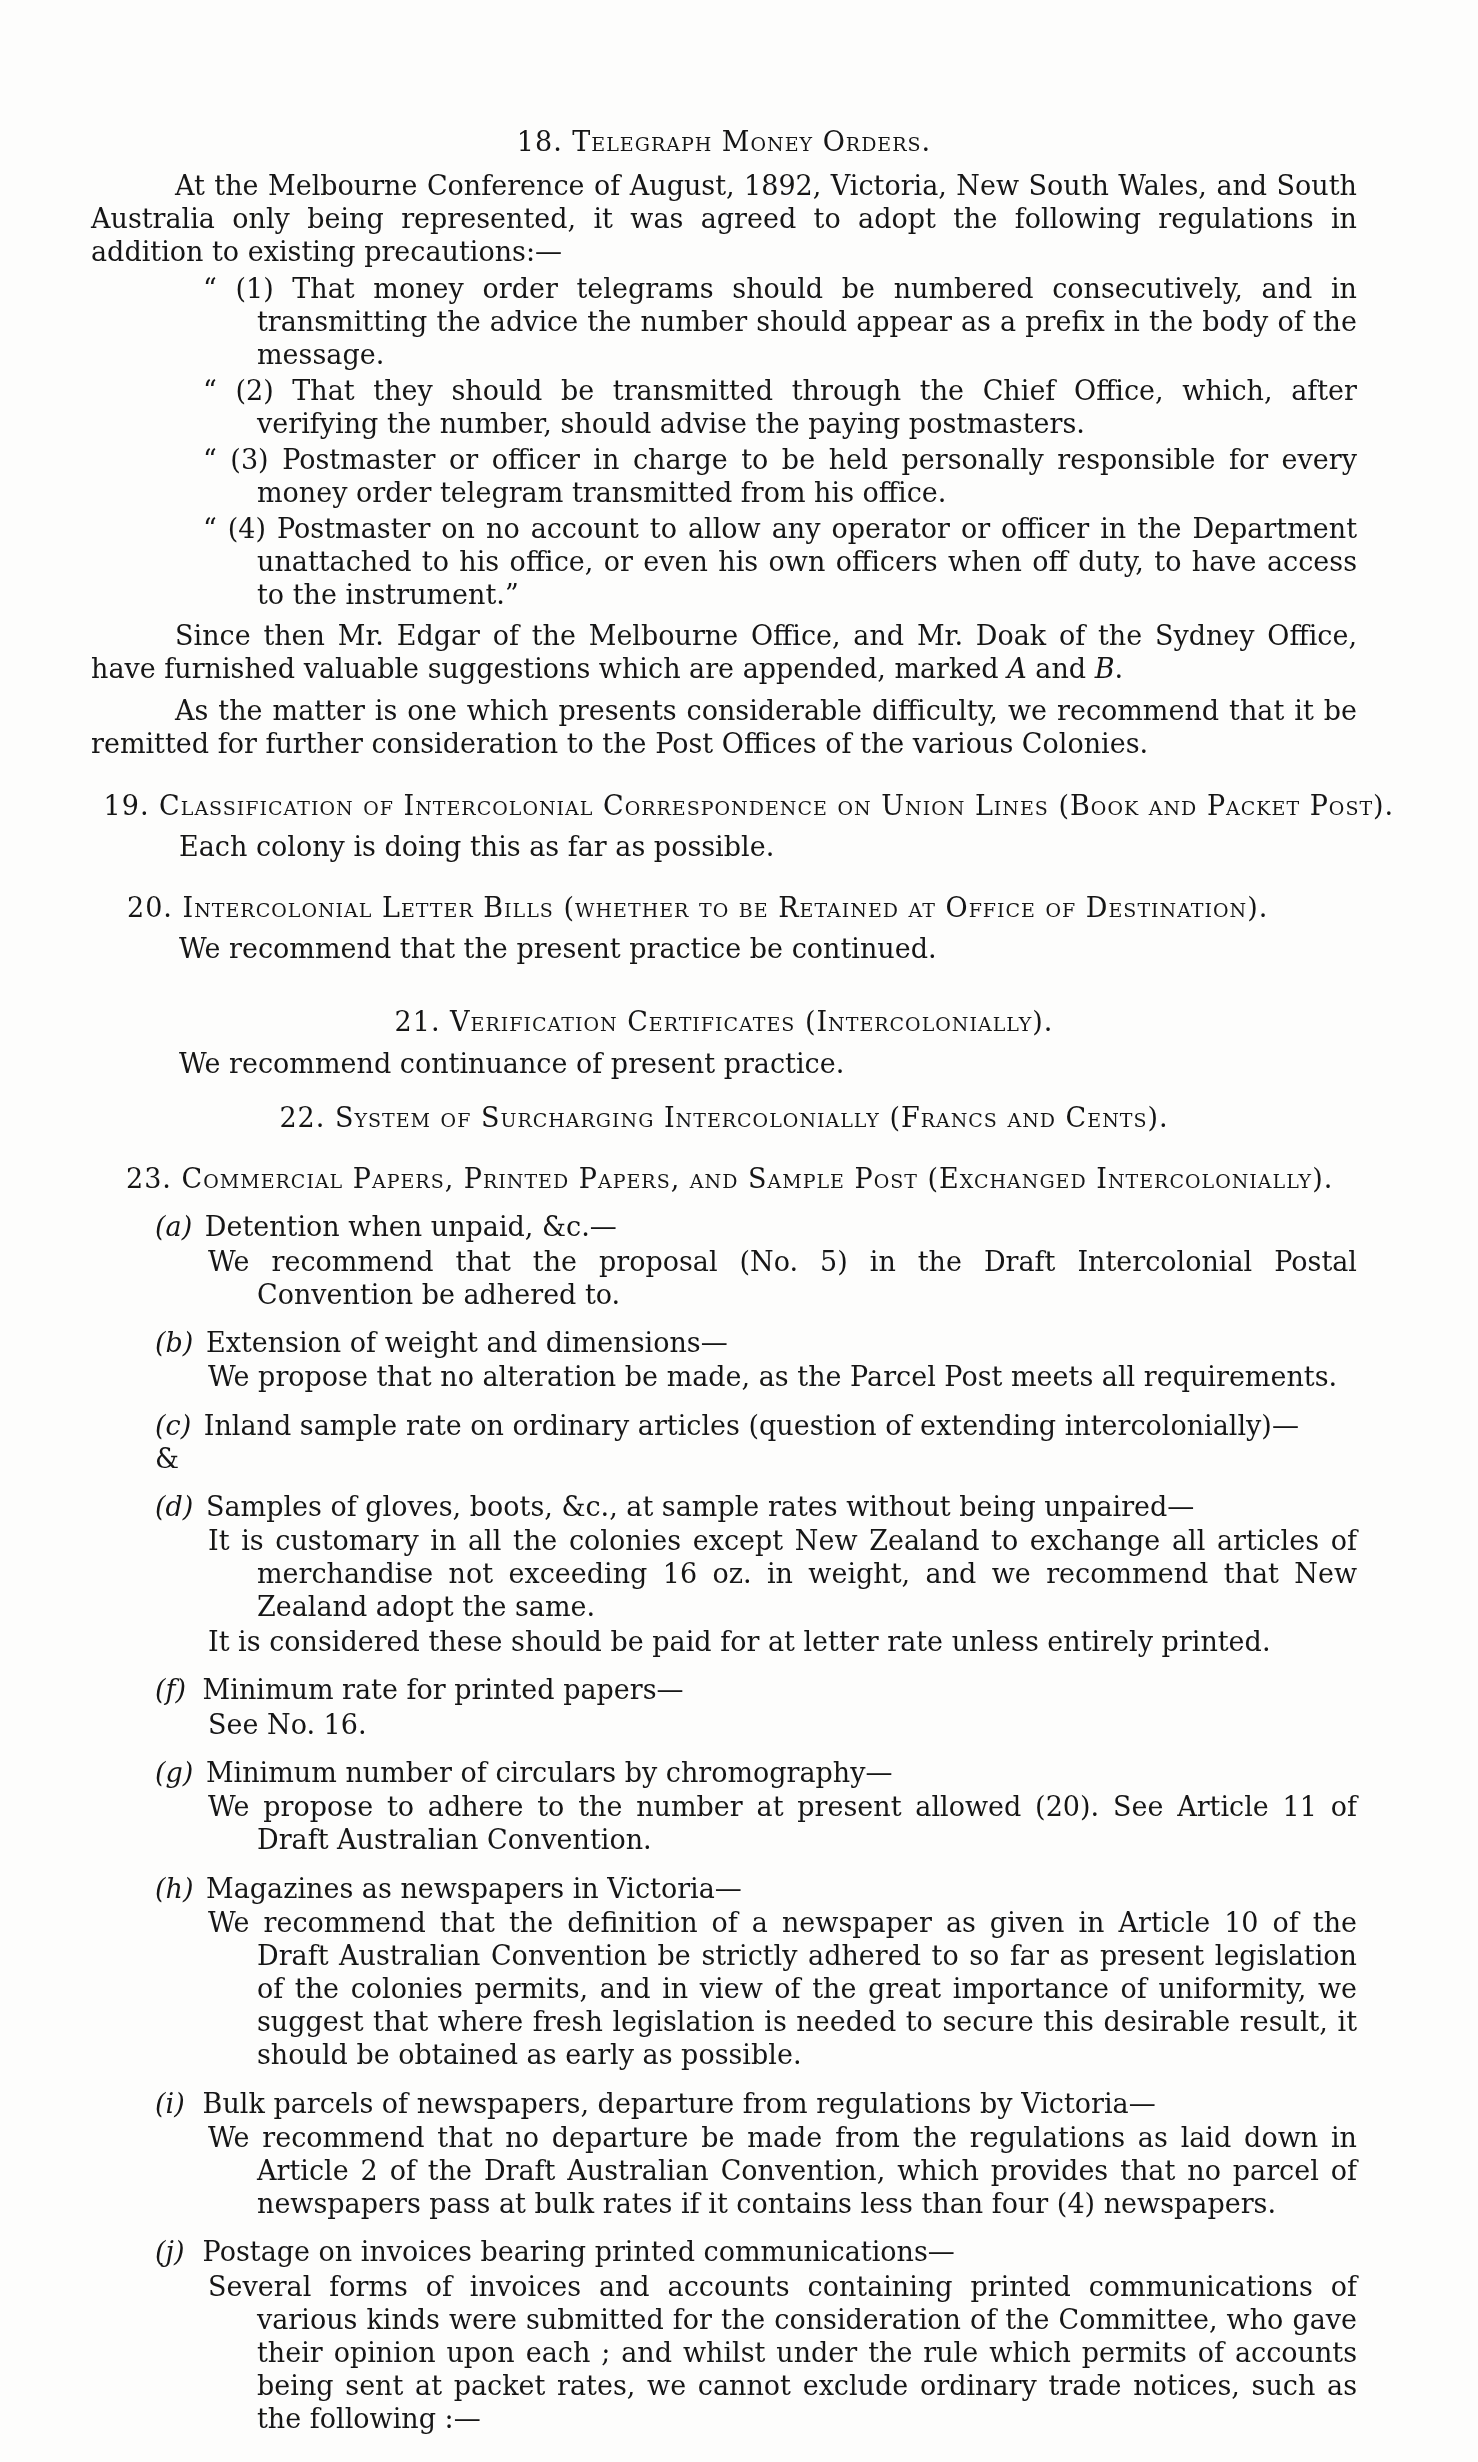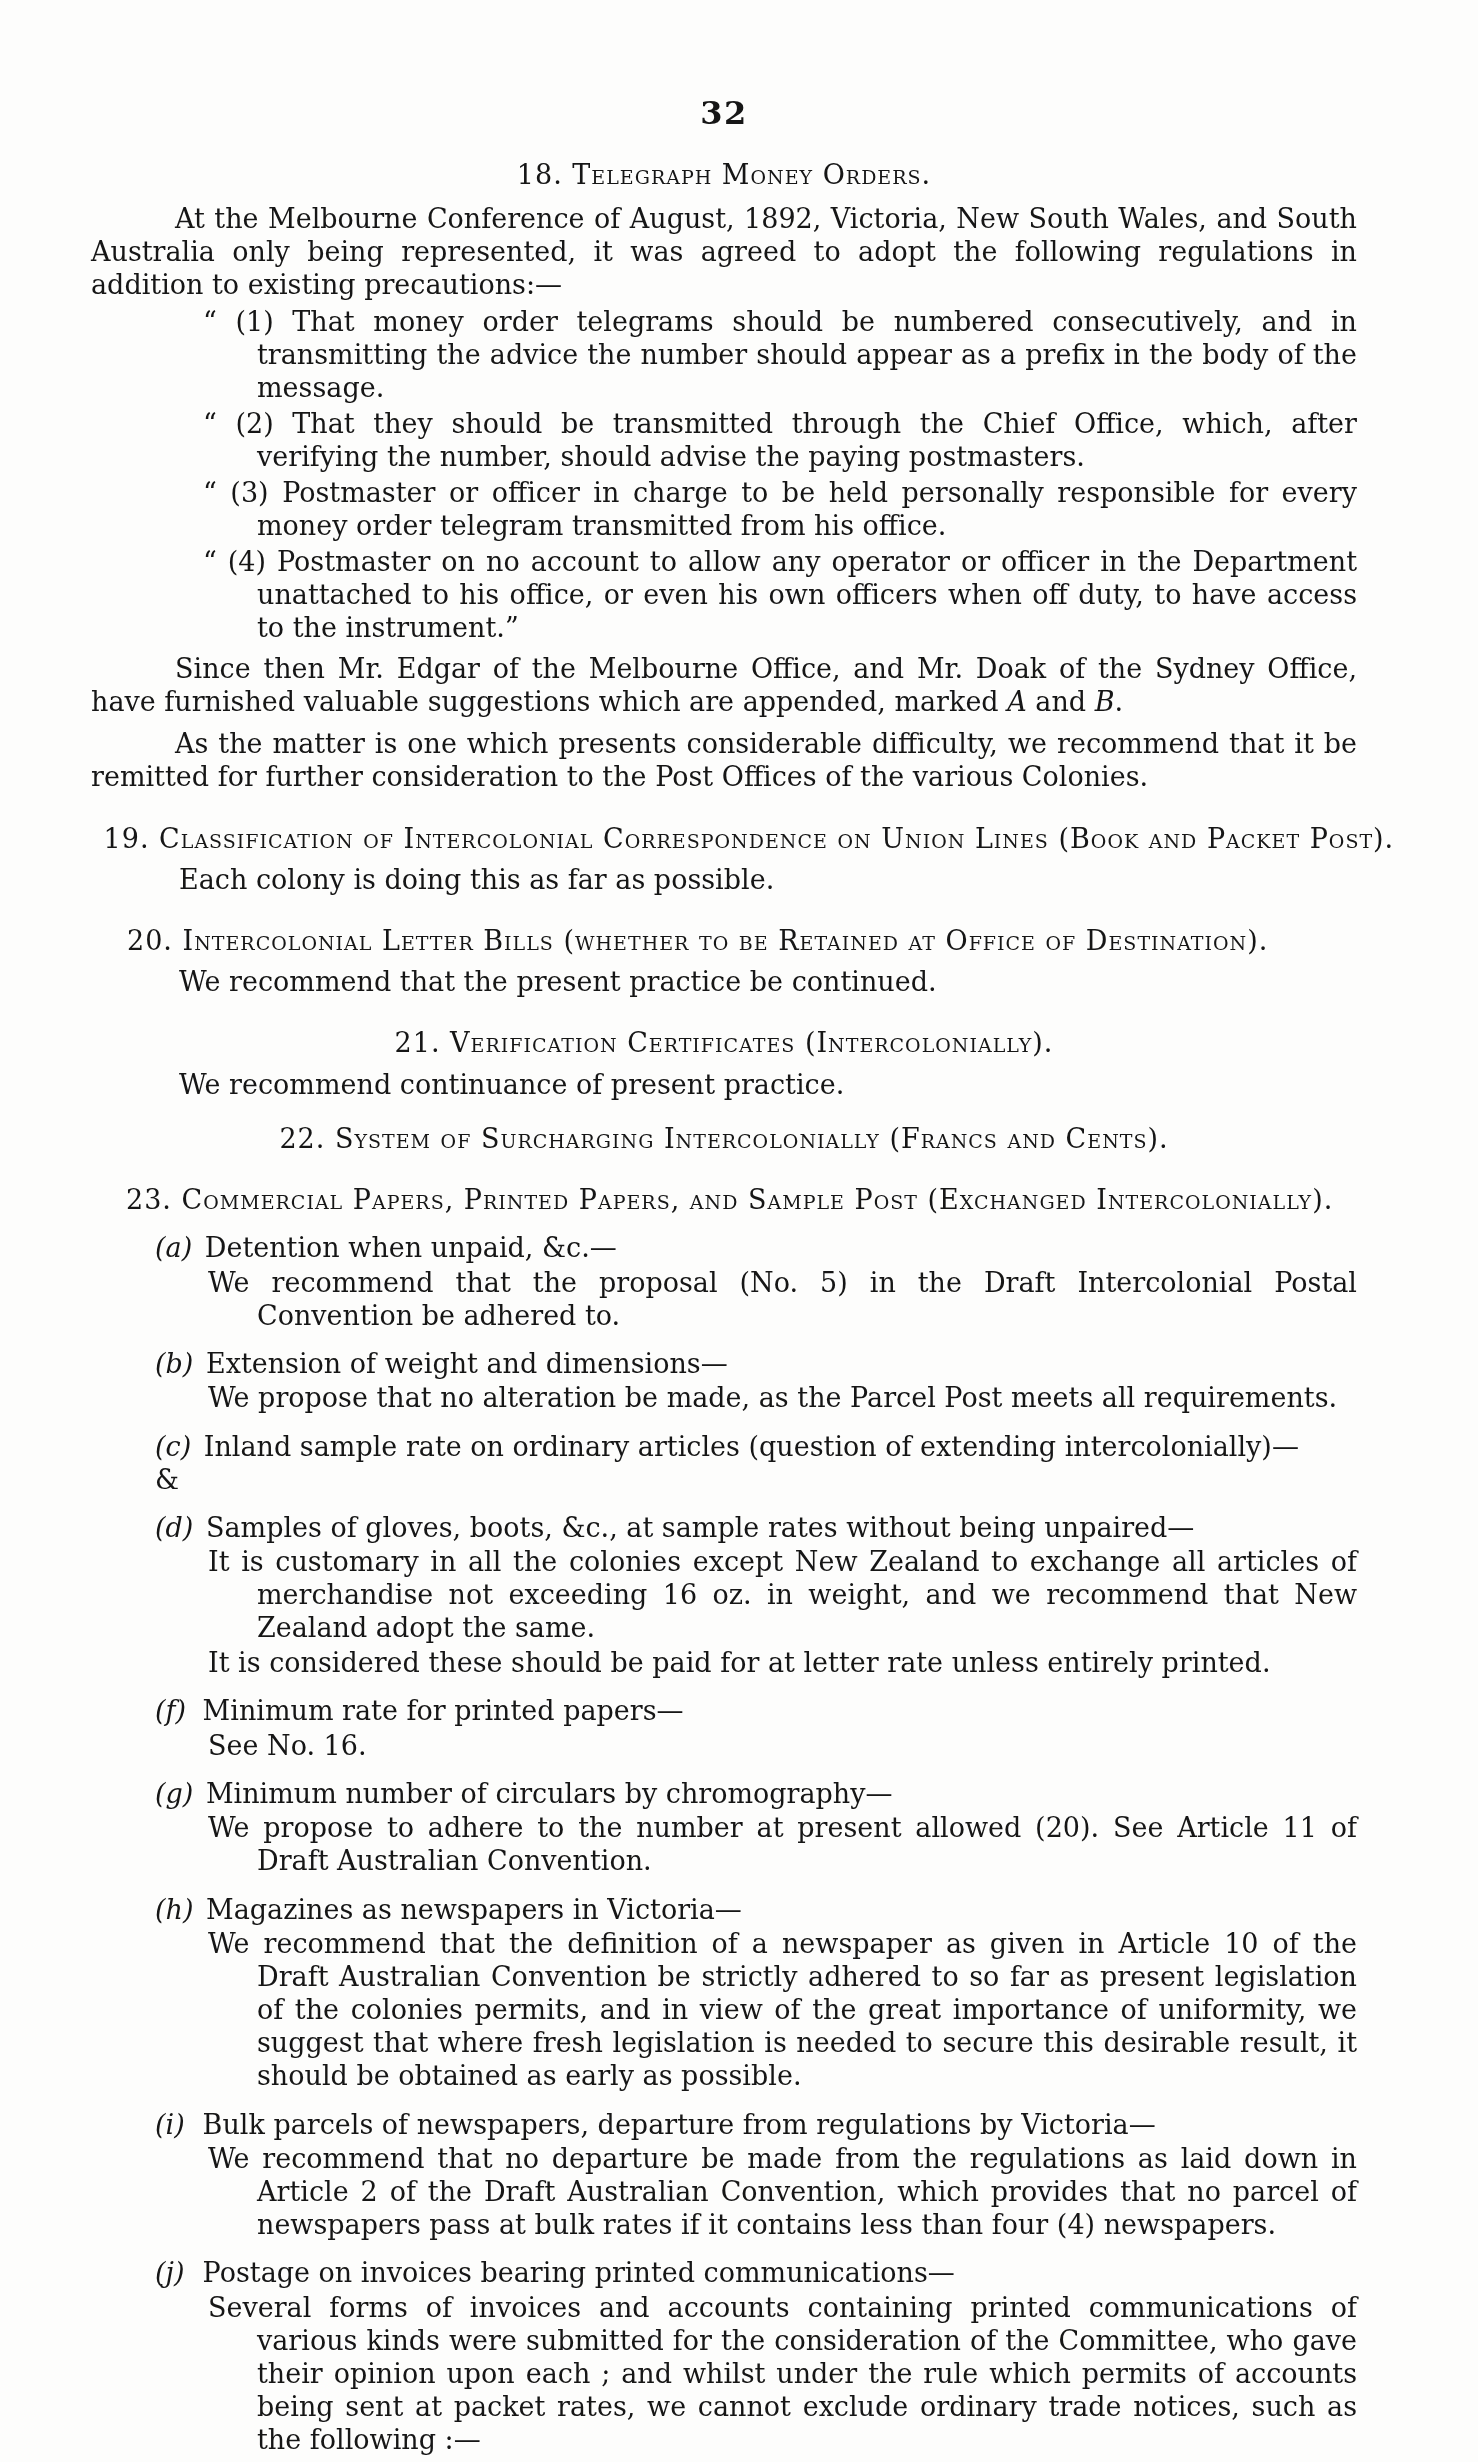--- a/index.html
+++ b/index.html
@@ -28,21 +28,21 @@
   }
   .heading {
     font-variant: small-caps;
     letter-spacing: 1px;
     white-space: nowrap;
   }
   .h-center { text-align: center; }
   .h18 { margin-top: 28px; }
   .h19 { margin-top: 29px; margin-left: 12.6px; }
   .h20 { margin-top: 28px; margin-left: 36px; }
-  .h21 { margin-top: 28px; }
+  .h21 { margin-top: 40px; }
   .h22 { margin-top: 21px; }
   .h23 { margin-top: 28px; margin-left: 35px; }
   .para {
     margin: 0;
     margin-top: 8.4px;
     text-align: justify;
     text-indent: 84px;
   }
   .intro { margin-top: 11.2px; }
   .reg {
@@ -80,21 +80,20 @@
   .amp-line {
     margin-left: 64px;
     margin-top: 0px;
   }
 </style>
 </head>
 <body>
 
 <div class="sheet">
 
-  <div class="pagenum">32</div>
 
   <div class="heading h-center h18">18. Telegraph Money Orders.</div>
   <p class="para intro">At the Melbourne Conference of August, 1892, Victoria, New South Wales, and South Australia only being represented, it was agreed to adopt the following regulations in addition to existing precautions:—</p>
   <p class="reg reg-first">“ (1) That money order telegrams should be numbered consecutively, and in transmitting the advice the number should appear as a prefix in the body of the message.</p>
   <p class="reg">“ (2) That they should be transmitted through the Chief Office, which, after verifying the number, should advise the paying postmasters.</p>
   <p class="reg">“ (3) Postmaster or officer in charge to be held personally responsible for every money order telegram transmitted from his office.</p>
   <p class="reg">“ (4) Postmaster on no account to allow any operator or officer in the Department unattached to his office, or even his own officers when off duty, to have access to the instrument.”</p>
   <p class="para"><span>Since then Mr. Edgar of the Melbourne Office, and Mr. Doak of the Sydney Office, have furnished valuable suggestions which are appended, marked </span><span class="ital">A</span><span> and </span><span class="ital">B</span><span>.</span></p>
   <p class="para">As the matter is one which presents considerable difficulty, we recommend that it be remitted for further consideration to the Post Offices of the various Colonies.</p>
 

